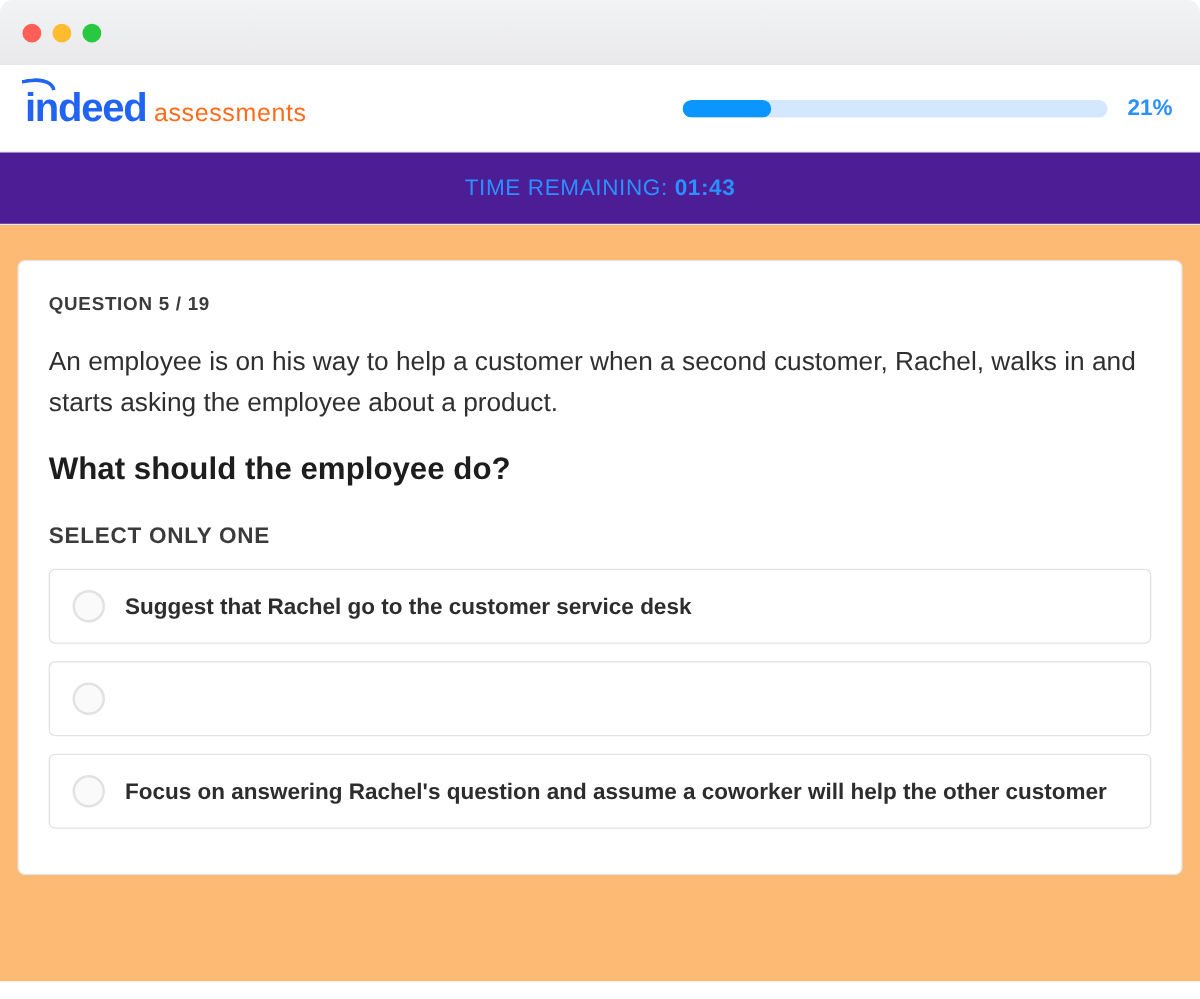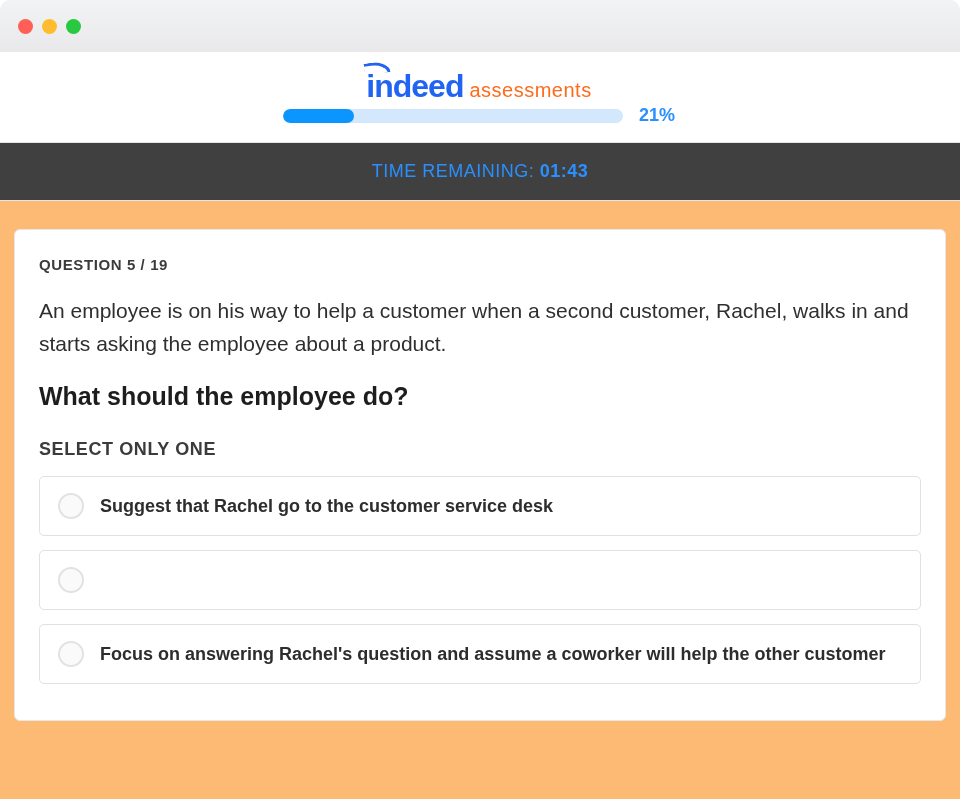--- a/index.html
+++ b/index.html
@@ -19,38 +19,37 @@
     .tl-yellow { background:#febc2e; }
     .tl-green { background:#28c840; }
 
     .header {
       display: flex;
       align-items: center;
       justify-content: space-between;
       padding: 16px 22px 16px 20px;
       border-bottom: 1px solid #e6e6e6;
       background:#fff;
-      flex-direction:column;
     }
     .logo { display:flex; align-items:baseline; gap:6px; }
     .logo-indeed { font-size:32px; font-weight:700; color:#2164f3; letter-spacing:-1px; font-family: "Helvetica Neue", Arial, sans-serif; position:relative; }
     .logo-indeed .arc {
       position:absolute; top:-6px; left:-2px; width:26px; height:12px;
       border:3px solid #2164f3; border-bottom:none; border-left:none;
       border-top-right-radius: 22px 14px;
       transform: rotate(-8deg);
     }
     .logo-sub { font-size:20px; color:#ff6b1a; font-weight:400; letter-spacing:0.5px; }
 
     .progress-wrap { display:flex; align-items:center; gap:16px; }
     .progress-bar { width:340px; height:14px; background:#d3e7fd; border-radius:999px; overflow:hidden; }
     .progress-fill { height:100%; background:#0b95ff; border-radius:999px; }
     .progress-pct { font-size:18px; font-weight:700; color:#2a90ff; }
 
-    .timer-row { text-align:center; padding:18px 0 18px; border-bottom:1px solid #e6e6e6; background:#404040; }
+    .timer-row { text-align:center; padding:18px 0 18px; border-bottom:1px solid #e6e6e6; background:#4c1d95; }
     .timer-label { font-size:18px; color:#2a90ff; letter-spacing:0.5px; }
     .timer-value { font-weight:700; }
 
     .body-area { background:#fdba74; padding:28px 14px 20px; min-height: 605px; }
     .card { background:#fff; border:1px solid #e7e7e8; border-radius:6px; padding:26px 24px 36px; }
 
     .q-counter { font-size:15px; font-weight:800; letter-spacing:0.6px; color:#3b3b3b; margin-bottom:22px; }
     .scenario { font-size:21px; line-height:1.55; color:#2f2f2f; margin-bottom:22px; }
     .question { font-size:25px; font-weight:700; color:#1d1d1d; margin-bottom:28px; }
 

